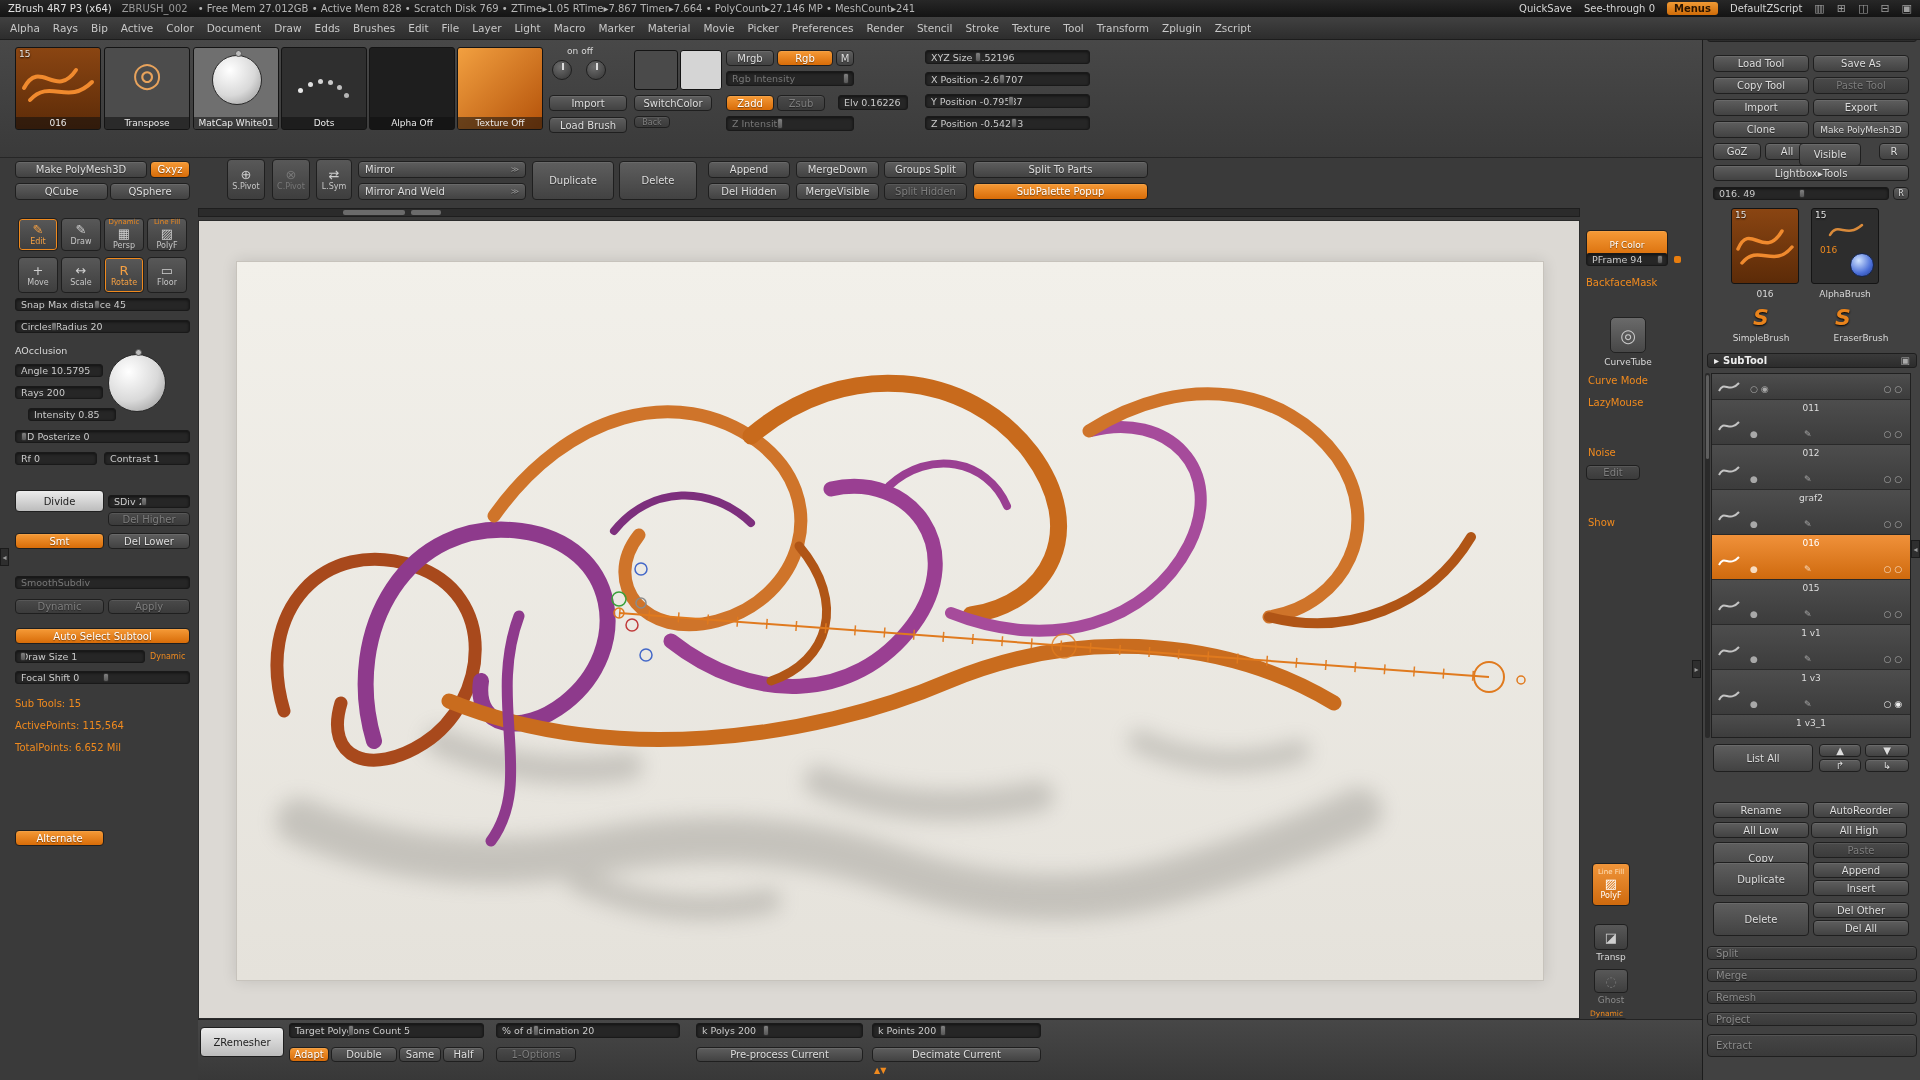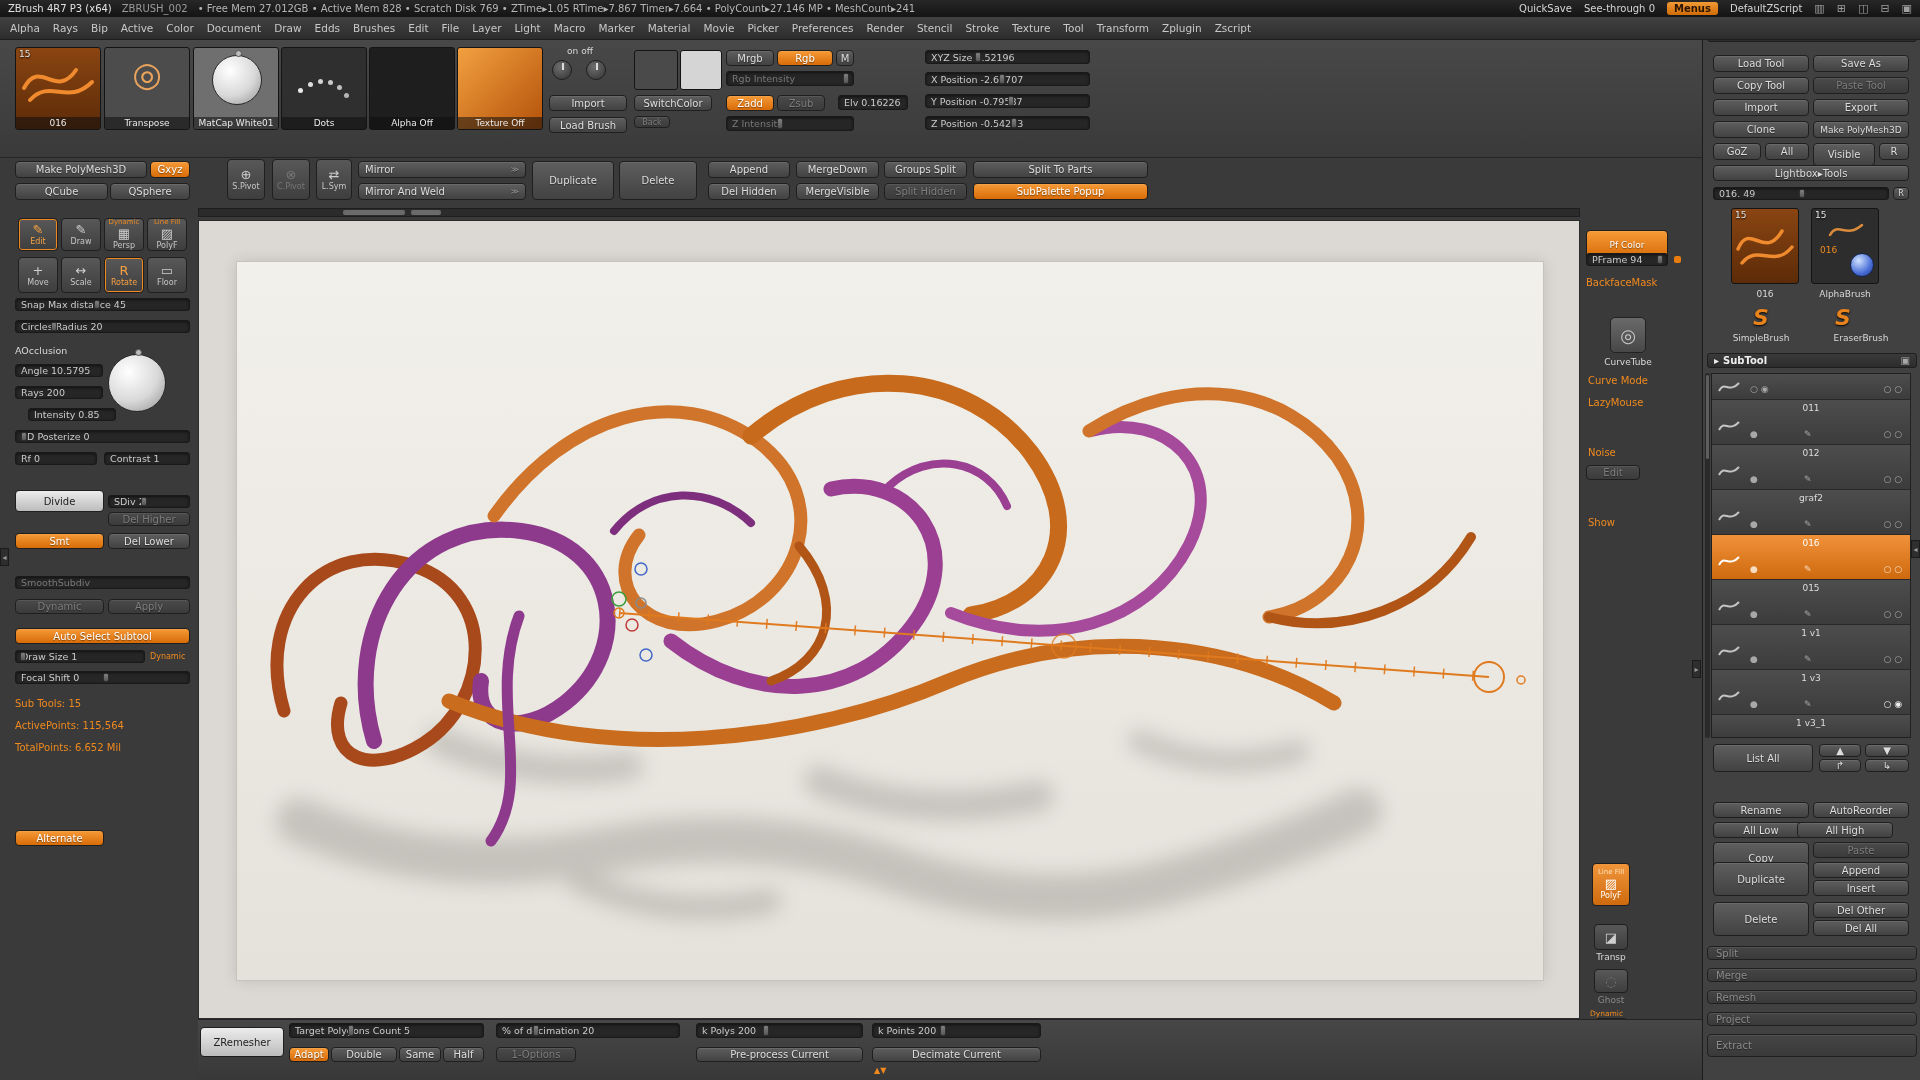--- a/index.html
+++ b/index.html
@@ -449,21 +449,21 @@
     <div class="btn" style="left:10px;top:38px;width:96px;height:17px">Load Tool</div>
     <div class="btn" style="left:110px;top:38px;width:96px;height:17px">Save As</div>
     <div class="btn" style="left:10px;top:60px;width:96px;height:17px">Copy Tool</div>
     <div class="btn dis" style="left:110px;top:60px;width:96px;height:17px">Paste Tool</div>
     <div class="btn" style="left:10px;top:82px;width:96px;height:17px">Import</div>
     <div class="btn" style="left:110px;top:82px;width:96px;height:17px">Export</div>
     <div class="btn" style="left:10px;top:104px;width:96px;height:17px">Clone</div>
     <div class="btn" style="left:110px;top:104px;width:96px;height:17px;font-size:9px">Make PolyMesh3D</div>
     <div class="btn" style="left:10px;top:126px;width:48px;height:17px">GoZ</div>
     <div class="btn" style="left:62px;top:126px;width:44px;height:17px">All</div>
-    <div class="btn" style="left:110px;top:126px;width:62px;height:23px">Visible</div>
+    <div class="btn" style="left:96px;top:126px;width:62px;height:23px">Visible</div>
     <div class="btn" style="left:176px;top:126px;width:30px;height:17px">R</div>
     <div class="btn" style="left:10px;top:148px;width:196px;height:16px">Lightbox▸Tools</div>
     <div class="sl" style="left:10px;top:170px;width:176px;height:13px">
         <span>016. 49</span>
         <span class="h" style="left:49%"></span>
       </div>
     <div class="btn" style="left:190px;top:170px;width:16px;height:13px;font-size:8px">R</div>
 
     <div class="thumb" style="left:28px;top:191px;width:68px;height:76px;background:linear-gradient(#8a4512,#5c2b08)">
       <span class="badge">15</span>
@@ -572,21 +572,21 @@
 
     <div class="btn" style="left:10px;top:727px;width:100px;height:28px">List All</div>
     <div class="btn" style="left:116px;top:727px;width:42px;height:13px">▲</div>
     <div class="btn" style="left:162px;top:727px;width:44px;height:13px">▼</div>
     <div class="btn" style="left:116px;top:742px;width:42px;height:13px">↱</div>
     <div class="btn" style="left:162px;top:742px;width:44px;height:13px">↳</div>
 
     <div class="btn" style="left:10px;top:785px;width:96px;height:16px">Rename</div>
     <div class="btn" style="left:110px;top:785px;width:96px;height:16px">AutoReorder</div>
     <div class="btn" style="left:10px;top:805px;width:96px;height:16px">All Low</div>
-    <div class="btn" style="left:94px;top:805px;width:96px;height:16px">All High</div>
+    <div class="btn" style="left:108px;top:805px;width:96px;height:16px">All High</div>
     <div class="btn" style="left:10px;top:825px;width:96px;height:32px">Copy</div>
     <div class="btn dis" style="left:110px;top:825px;width:96px;height:16px">Paste</div>
     <div class="btn" style="left:10px;top:845px;width:96px;height:34px">Duplicate</div>
     <div class="btn" style="left:110px;top:845px;width:96px;height:16px">Append</div>
     <div class="btn" style="left:110px;top:863px;width:96px;height:16px">Insert</div>
     <div class="btn" style="left:10px;top:885px;width:96px;height:34px">Delete</div>
     <div class="btn" style="left:110px;top:885px;width:96px;height:16px">Del Other</div>
     <div class="btn" style="left:110px;top:903px;width:96px;height:16px">Del All</div>
 
     <div class="btn sechdr" style="left:4px;top:929px;width:210px;height:14px">Split</div>

